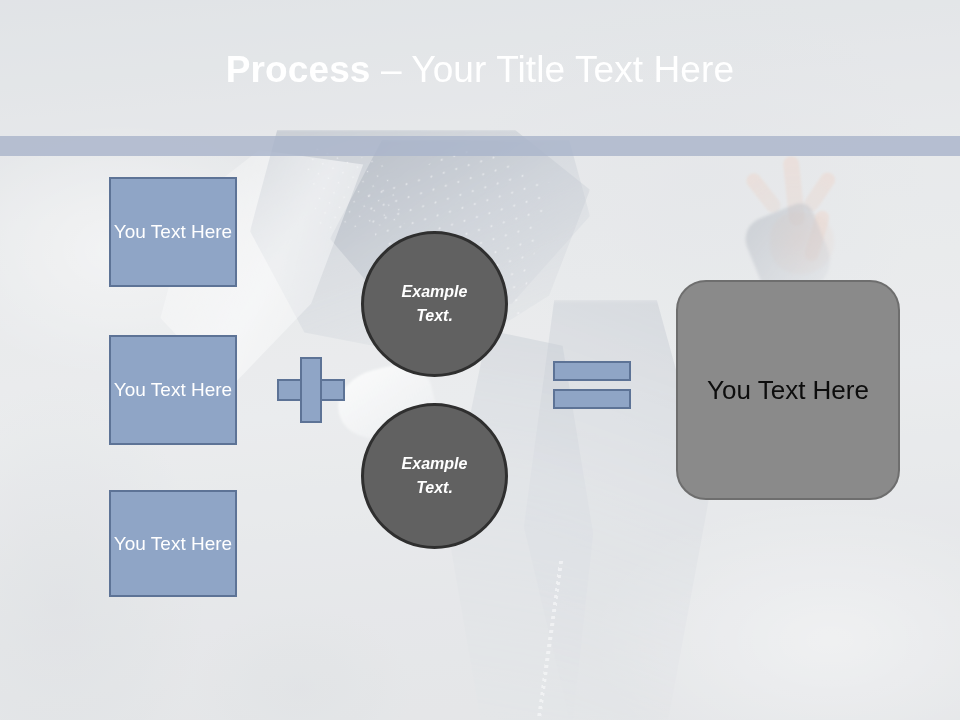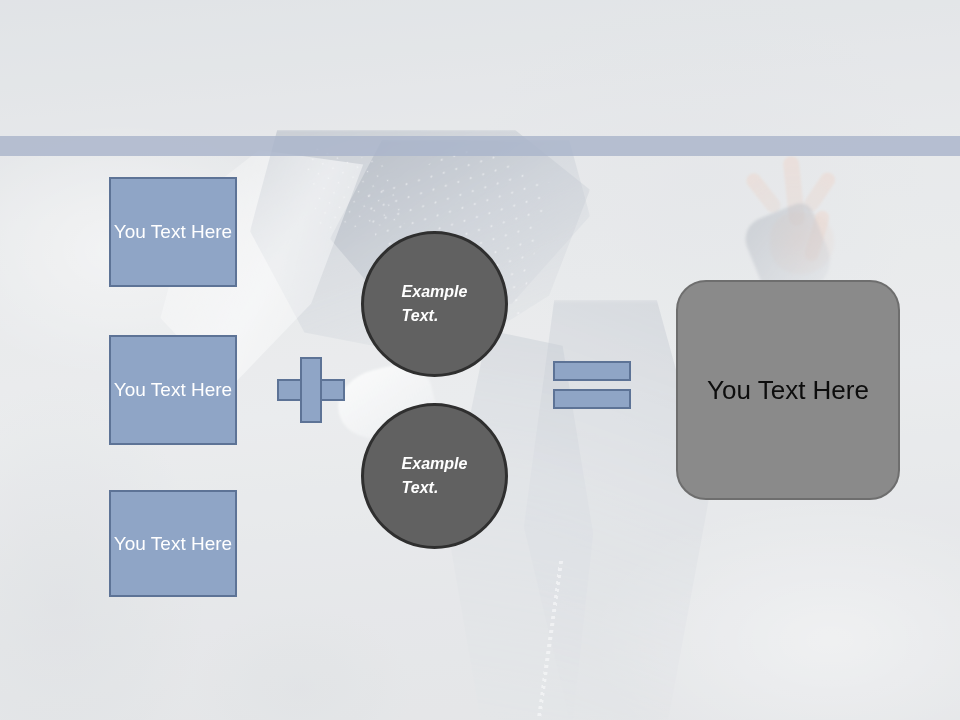--- a/index.html
+++ b/index.html
@@ -232,20 +232,21 @@
     width: 147px; height: 146px;
     box-sizing: border-box;
     border-radius: 50%;
     background: #616161;
     border: 3px solid #2f2f2f;
     color: #ffffff;
     font-size: 16px;
     line-height: 24px;
     font-weight: bold;
     font-style: italic;
+    text-align: center;
     display: flex;
     align-items: center;
     justify-content: center;
   }
   .dark-circle-1 { top: 231px; }
   .dark-circle-2 { top: 403px; }
   .dark-circle span { display: block; }
 
   
   .equals-sign {
@@ -306,20 +307,23 @@
     <div class="bg-leg-a"></div>
     <div class="bg-leg-b"></div>
     <div class="bg-seam"></div>
     <div class="bg-shoe"></div>
     <div class="bg-veil"></div>
   </div>
 
   <div class="header-band"></div>
   <div class="header-sub"></div>
 
+  <div class="slide-title">
+    <span class="t-bold">Process</span><span class="t-rest"> – Your Title Text Here</span>
+  </div>
 
   <div class="blue-box blue-box-1">
     <span>You Text Here</span>
   </div>
   <div class="blue-box blue-box-2">
     <span>You Text Here</span>
   </div>
   <div class="blue-box blue-box-3">
     <span>You Text Here</span>
   </div>

